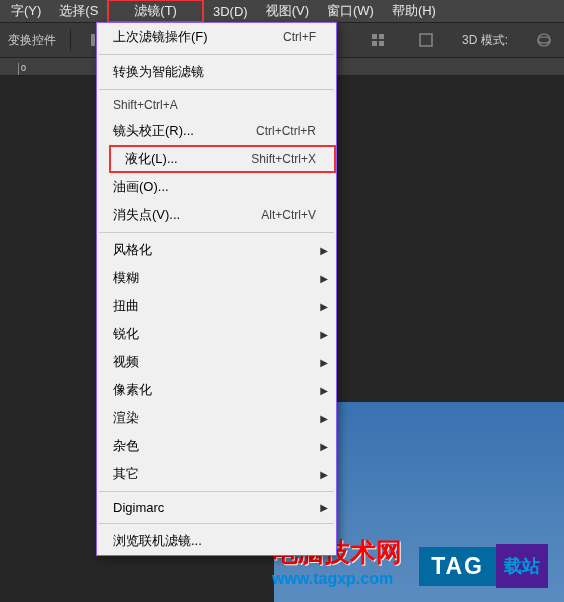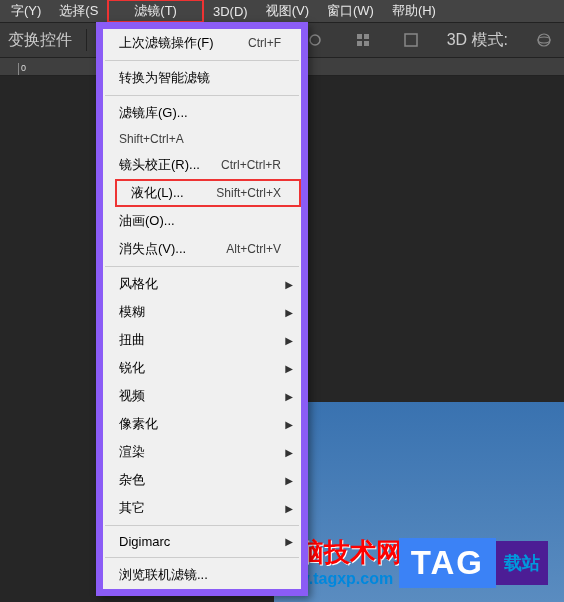--- a/index.html
+++ b/index.html
@@ -35,21 +35,21 @@
       background: #3a3a3a;
       border-top: 1px solid #222;
       border-bottom: 1px solid #222;
       display: flex;
       align-items: center;
       padding: 0 8px;
       gap: 14px;
       color: #bbb;
     }
     .toolbar-label {
-      font-size: 16px;
+      font-size: 12px;
       color: #ccc;
     }
     .toolbar-sep {
       width: 1px;
       height: 22px;
       background: #222;
     }
     .toolbar-icon {
       width: 24px;
       height: 24px;
@@ -93,23 +93,23 @@
       top: 76px;
       left: 0;
       right: 0;
       bottom: 0;
       background: #262626;
     }
     .dropdown {
       position: absolute;
       top: 22px;
       left: 96px;
-      width: 212px;
+      width: 241px;
       background: #f0f0f0;
-      border: 7px solid #8b5cf6;
+      border: 1px solid #8b5cf6;
       box-shadow: 3px 3px 8px rgba(0,0,0,0.4);
       color: #000;
       z-index: 100;
     }
     .dropdown-item {
       display: flex;
       justify-content: space-between;
       align-items: center;
       padding: 5px 20px 5px 16px;
       font-size: 13px;
@@ -163,23 +163,23 @@
     }
     .tag-badge {
       position: absolute;
       bottom: 14px;
       right: 16px;
       display: flex;
       align-items: center;
       z-index: 50;
     }
     .tag-box {
-      background: #3b82f6;
+      background: #0369a1;
       color: #fff;
-      font-size: 33px;
+      font-size: 23px;
       font-weight: bold;
       padding: 6px 12px;
       letter-spacing: 2px;
       margin-left: 28px;
     }
     .tag-suffix {
       background: #4c1d95;
       color: #0099dd;
       font-size: 18px;
       font-weight: bold;
@@ -253,23 +253,20 @@
   <div class="dropdown-item">
     <span>上次滤镜操作(F)</span>
     <span class="shortcut">Ctrl+F</span>
   </div>
   <div class="dropdown-sep"></div>
   <div class="dropdown-item">
     <span>转换为智能滤镜</span>
   </div>
   <div class="dropdown-sep"></div>
   <div class="dropdown-item">
-    <span>滤镜库(G)...</span>
-  </div>
-  <div class="dropdown-item">
     <span class="shortcut">Shift+Ctrl+A</span>
   </div>
   <div class="dropdown-item">
     <span>镜头校正(R)...</span>
     <span class="shortcut">Ctrl+Ctrl+R</span>
   </div>
   <div class="dropdown-item highlighted">
     <span>液化(L)...</span>
     <span class="shortcut">Shift+Ctrl+X</span>
   </div>

